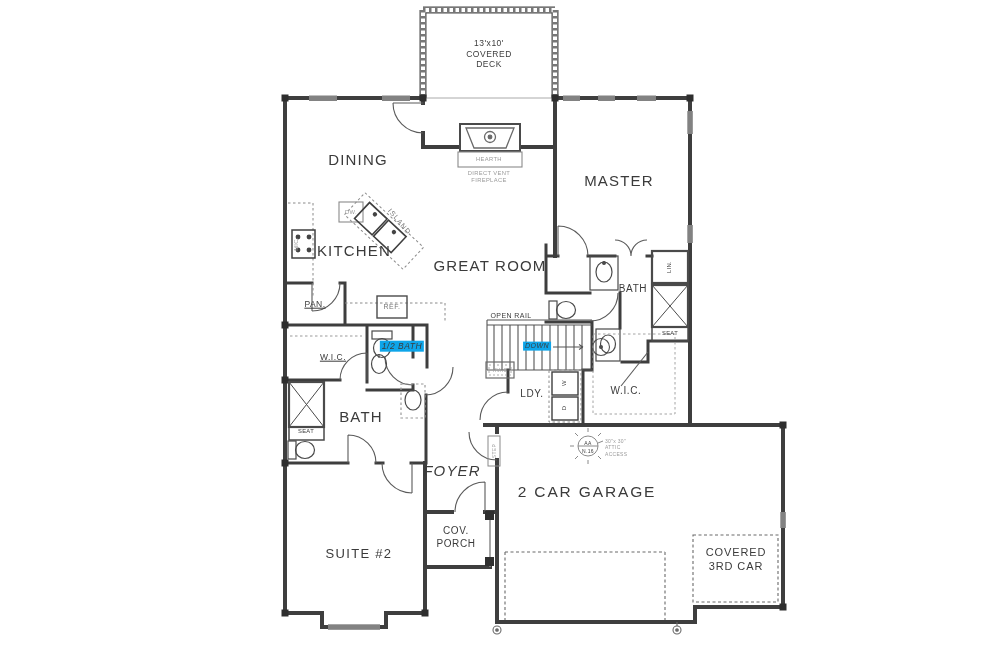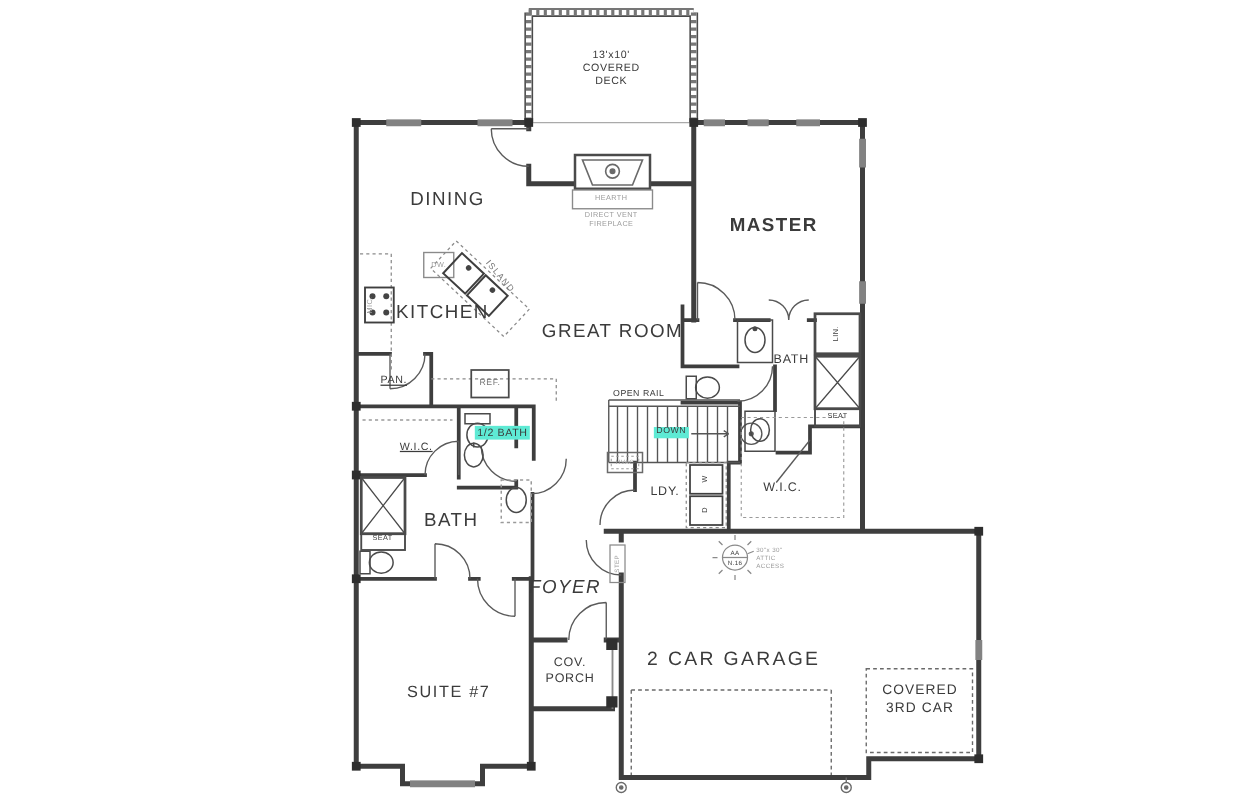--- a/index.html
+++ b/index.html
@@ -1,35 +1,35 @@
 <!DOCTYPE html>
 <html><head>
 <meta charset="utf-8">
 <style>
   html,body{margin:0;padding:0;background:#fff;}
   #stage{position:relative;width:1000px;height:647px;background:#ffffff;overflow:hidden;
          font-family:"Liberation Sans",sans-serif;}
   #plan-svg{position:absolute;left:0;top:0;}
   .lbl{position:absolute;transform:translate(-50%,-50%);color:#3b3b3b;white-space:pre-line;
        text-align:center;line-height:1.25;letter-spacing:.06em;font-family:"Liberation Sans",sans-serif;}
-  .big{font-size:15.5px;letter-spacing:.12em;margin-top:36px;}
+  .big{font-size:15.5px;letter-spacing:.12em;}
   .t13{font-size:13px;letter-spacing:.1em;}
   .room{font-size:15px;letter-spacing:.08em;}
   .med{font-size:10px;}
   .med2{font-size:11px;letter-spacing:.08em;}
   .sm{font-size:8.5px;}
   .xs{font-size:7px;}
   .xxs{font-size:5.8px;}
   .tiny{font-size:5px;}
   .faded{color:#9b9b9b;}
   .mid{color:#777;}
   .und{text-decoration:underline;}
   .rot{transform:translate(-50%,-50%) rotate(-90deg);}
   .rot50{transform:translate(-50%,-50%) rotate(50deg);letter-spacing:.15em;}
-  .halo{background:#5eead4;padding:0 2px;}
+  .halo{background:#0ea5e9;padding:0 2px;font-style:italic;}
   .leftal{transform:translateY(-50%);text-align:left;}
 </style>
 </head>
 <body>
 
 <div id="stage">
 
 <svg id="plan-svg" width="1000" height="647" viewBox="0 0 1000 647">
 
   <g>
@@ -211,21 +211,21 @@
 </svg>
 
 <div>
   <div class="lbl sm" style="left:489px;top:54px;">13'x10'
 COVERED
 DECK</div>
   <div class="lbl xxs faded" style="left:489px;top:160px;">HEARTH</div>
   <div class="lbl xxs faded" style="left:489px;top:177px;">DIRECT VENT
 FIREPLACE</div>
   <div class="lbl room" style="left:358px;top:160px;">DINING</div>
-  <div class="lbl room" style="left:619px;top:181px;font-weight:bold;">MASTER</div>
+  <div class="lbl room" style="left:619px;top:181px;">MASTER</div>
   <div class="lbl room" style="left:354px;top:251px;text-align:right;">KITCHEN</div>
   <div class="lbl room" style="left:490px;top:266px;">GREAT ROOM</div>
   <div class="lbl xs mid rot50" style="left:399px;top:222px;">ISLAND</div>
   <div class="lbl xxs faded" style="left:351px;top:213px;">DW.</div>
   <div class="lbl xxs faded rot" style="left:297px;top:244px;">MIC.</div>
   <div class="lbl sm" style="left:315px;top:304px;text-decoration:underline;">PAN.</div>
   <div class="lbl xs mid" style="left:392px;top:307px;">REF.</div>
   <div class="lbl sm und" style="left:333px;top:357px;">W.I.C.</div>
   <div class="lbl sm halo" style="left:402px;top:346px;">1/2 BATH</div>
   <div class="lbl room" style="left:361px;top:417px;">BATH</div>
@@ -234,21 +234,21 @@
   <div class="lbl xs halo" style="left:537px;top:346px;">DOWN</div>
   <div class="lbl tiny faded" style="left:500px;top:370px;">HVAC</div>
   <div class="lbl med" style="left:532px;top:394px;">LDY.</div>
   <div class="lbl xxs rot" style="left:565px;top:383px;">W</div>
   <div class="lbl xxs rot" style="left:565px;top:408px;">D</div>
   <div class="lbl med" style="left:633px;top:289px;">BATH</div>
   <div class="lbl xxs rot" style="left:670px;top:267px;">LIN.</div>
   <div class="lbl xxs" style="left:670px;top:334px;">SEAT</div>
   <div class="lbl med" style="left:626px;top:391px;">W.I.C.</div>
   <div class="lbl room" style="left:452px;top:471px;font-style:italic;">FOYER</div>
-  <div class="lbl t13" style="left:359px;top:554px;">SUITE #7</div>
+  <div class="lbl t13" style="left:359px;top:554px;">SUITE #2</div>
   <div class="lbl med" style="left:456px;top:537px;">COV.
 PORCH</div>
   <div class="lbl big" style="left:587px;top:492px;">2 CAR GARAGE</div>
   <div class="lbl med2" style="left:736px;top:560px;">COVERED
 3RD CAR</div>
   <div class="lbl tiny" style="left:588px;top:443px;">AA</div>
   <div class="lbl tiny" style="left:588px;top:451px;">N.16</div>
   <div class="lbl tiny faded leftal" style="left:605px;top:447px;">30"x 30"
 ATTIC
 ACCESS</div>

